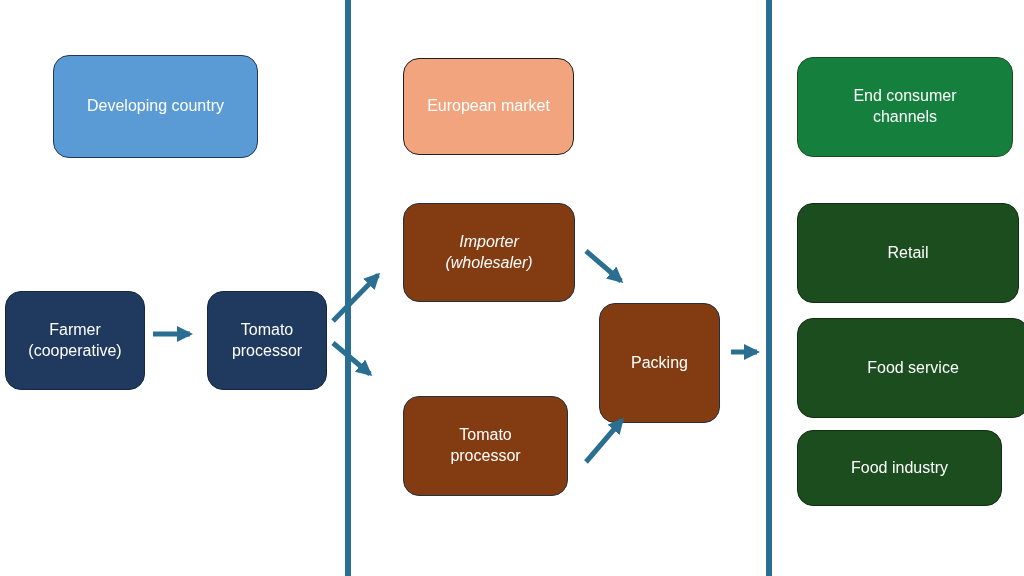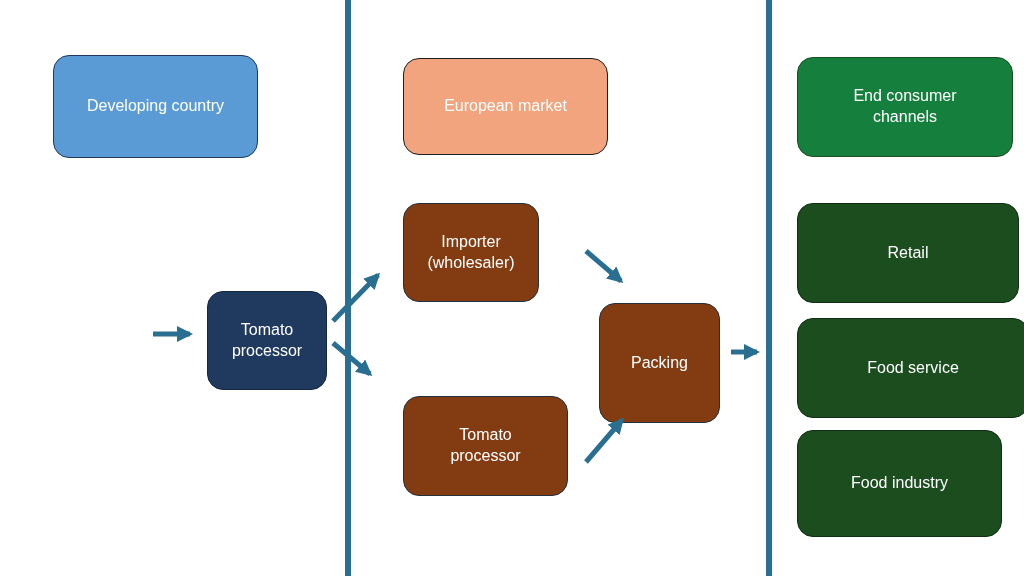--- a/index.html
+++ b/index.html
@@ -29,28 +29,28 @@
     text-align: center;
     color: #ffffff;
     font-size: 16px;
     line-height: 1.3;
     white-space: pre-line;
     box-sizing: border-box;
   }
   #box-developing   { left: 53px;  top: 55px;  width: 205px; height: 103px; background: #5B9BD5; border: 1.5px solid #1F3A5E; }
   #box-farmer       { left: 5px;   top: 291px; width: 140px; height: 99px;  background: #1F3A5E; border: 1.5px solid #142841; }
   #box-tomato-left  { left: 207px; top: 291px; width: 120px; height: 99px;  background: #1F3A5E; border: 1.5px solid #142841; }
-  #box-european     { left: 403px; top: 58px;  width: 205px; height: 97px;  background: #F2A47E; border: 1.5px solid #1f1f1f; }
-  #box-importer     { left: 403px; top: 203px; width: 136px; height: 99px;  background: #833C11; border: 1.5px solid #23303d; }
+  #box-european     { left: 403px; top: 58px;  width: 171px; height: 97px;  background: #F2A47E; border: 1.5px solid #1f1f1f; }
+  #box-importer     { left: 403px; top: 203px; width: 172px; height: 99px;  background: #833C11; border: 1.5px solid #23303d; font-style: italic; }
   #box-tomato-mid   { left: 403px; top: 396px; width: 165px; height: 100px; background: #833C11; border: 1.5px solid #23303d; }
   #box-packing      { left: 599px; top: 303px; width: 121px; height: 120px;  background: #833C11; border: 1.5px solid #23303d; }
   #box-endconsumer  { left: 797px; top: 57px;  width: 216px; height: 100px; background: #15803d; border: 1.5px solid #1B4D1F; }
   #box-retail       { left: 797px; top: 203px; width: 222px; height: 100px; background: #1B4D1F; border: 1.5px solid #0F2E12; }
   #box-foodservice  { left: 797px; top: 318px; width: 232px; height: 100px; background: #1B4D1F; border: 1.5px solid #0F2E12; }
-  #box-foodindustry { left: 797px; top: 430px; width: 205px; height: 107px; background: #1B4D1F; border: 1.5px solid #0F2E12; }
+  #box-foodindustry { left: 797px; top: 430px; width: 205px; height: 76px; background: #1B4D1F; border: 1.5px solid #0F2E12; }
   .arrows {
     position: absolute;
     left: 0; top: 0;
     width: 1024px;
     height: 576px;
     pointer-events: none;
   }
   .arrow-line { stroke: #2A6E91; stroke-width: 5; fill: none; }
 </style>
 </head>
@@ -58,20 +58,24 @@
 
 <div class="canvas">
 
   <div class="divider" id="divider-1"></div>
   <div class="divider" id="divider-2"></div>
 
   <div class="box" id="box-developing">
     <span>Developing country</span>
   </div>
 
+  <div class="box" id="box-farmer">
+    <span>Farmer
+(cooperative)</span>
+  </div>
 
   <div class="box" id="box-tomato-left">
     <span>Tomato
 processor</span>
   </div>
 
   <div class="box" id="box-european">
     <span>European market</span>
   </div>
 

